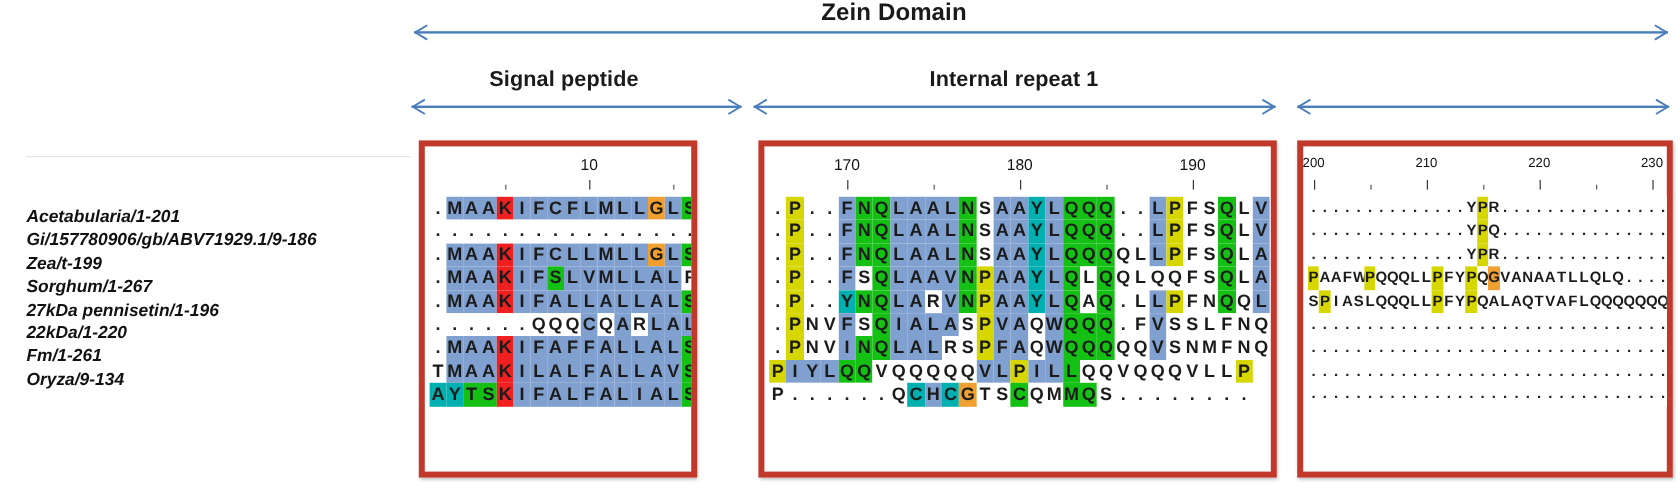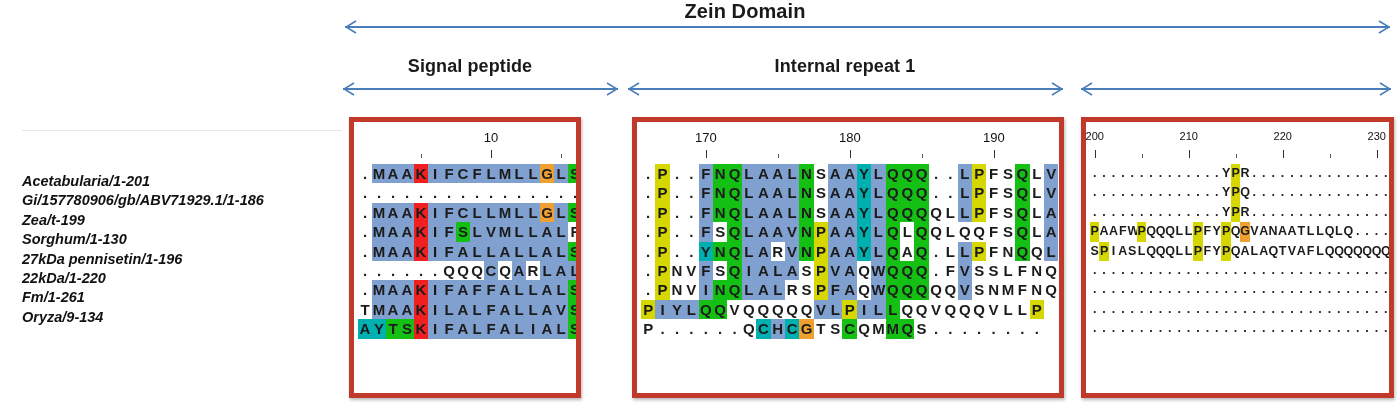--- a/index.html
+++ b/index.html
@@ -154,23 +154,23 @@
         <svg width="12" height="14" viewBox="0 0 12 14">
             <polyline points="1,1 11,7 1,13" fill="none" stroke="#4a7ebb" stroke-width="1.6"></polyline>
           </svg>
       </div>
     </div>
   </div>
 
   <div class="hline" style="left:22px;top:130px;width:320px;"></div>
   <div class="names" id="names-col" style="left:22px;top:172px;">
       <div>Acetabularia/1-201</div>
-      <div>Gi/157780906/gb/ABV71929.1/1-186</div>
+      <div>Gi/157780906/gb/ABV71929.1/9-186</div>
       <div>Zea/t-199</div>
-      <div>Sorghum/1-130</div>
+      <div>Sorghum/1-267</div>
       <div>27kDa pennisetin/1-196</div>
       <div>22kDa/1-220</div>
       <div>Fm/1-261</div>
       <div>Oryza/9-134</div>
     </div>
 
   <div class="block" id="block-0" style="left:349px;top:117px;width:232px;height:281px;">
       <div class="block-inner" style="left: 4px; top: 6px;">
         <div class="ruler" style="width: 224px;">
           <span class="num" style="left: 133px;">10</span>

